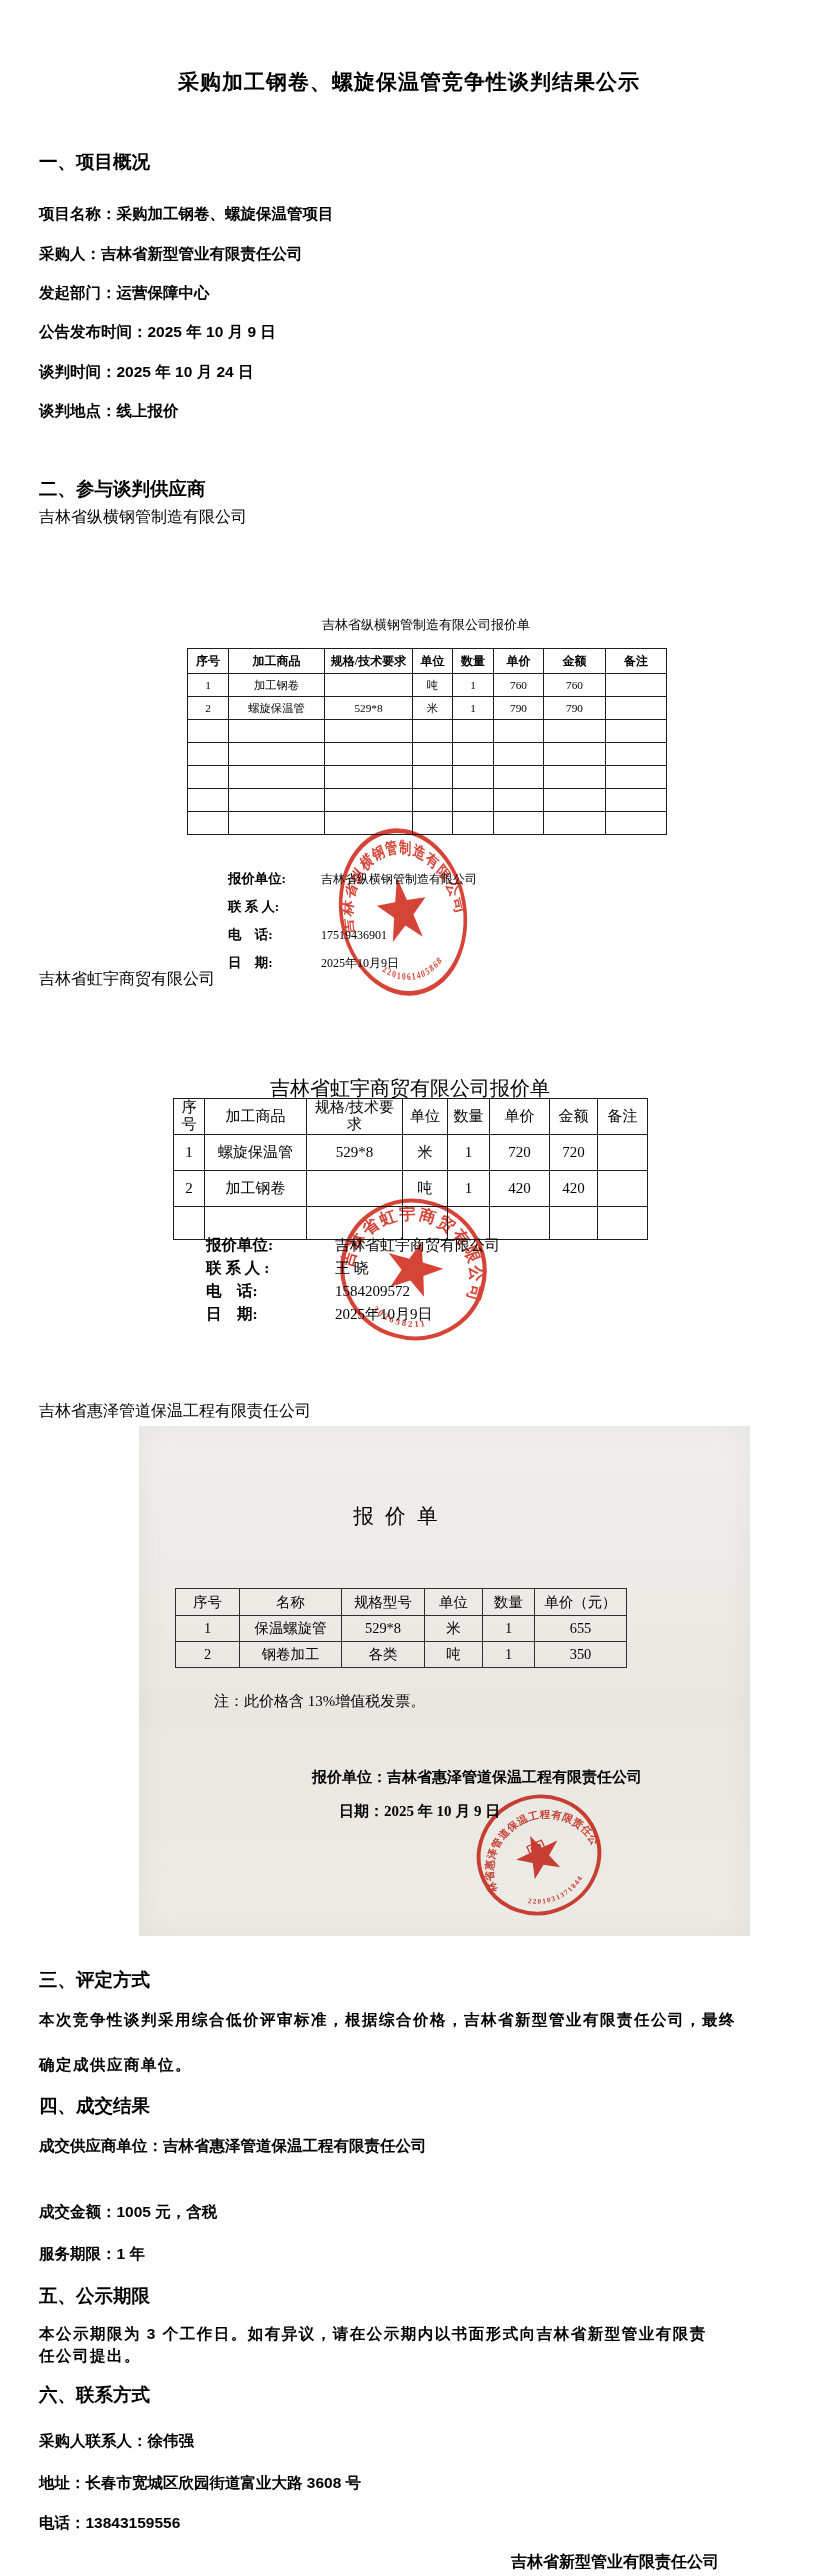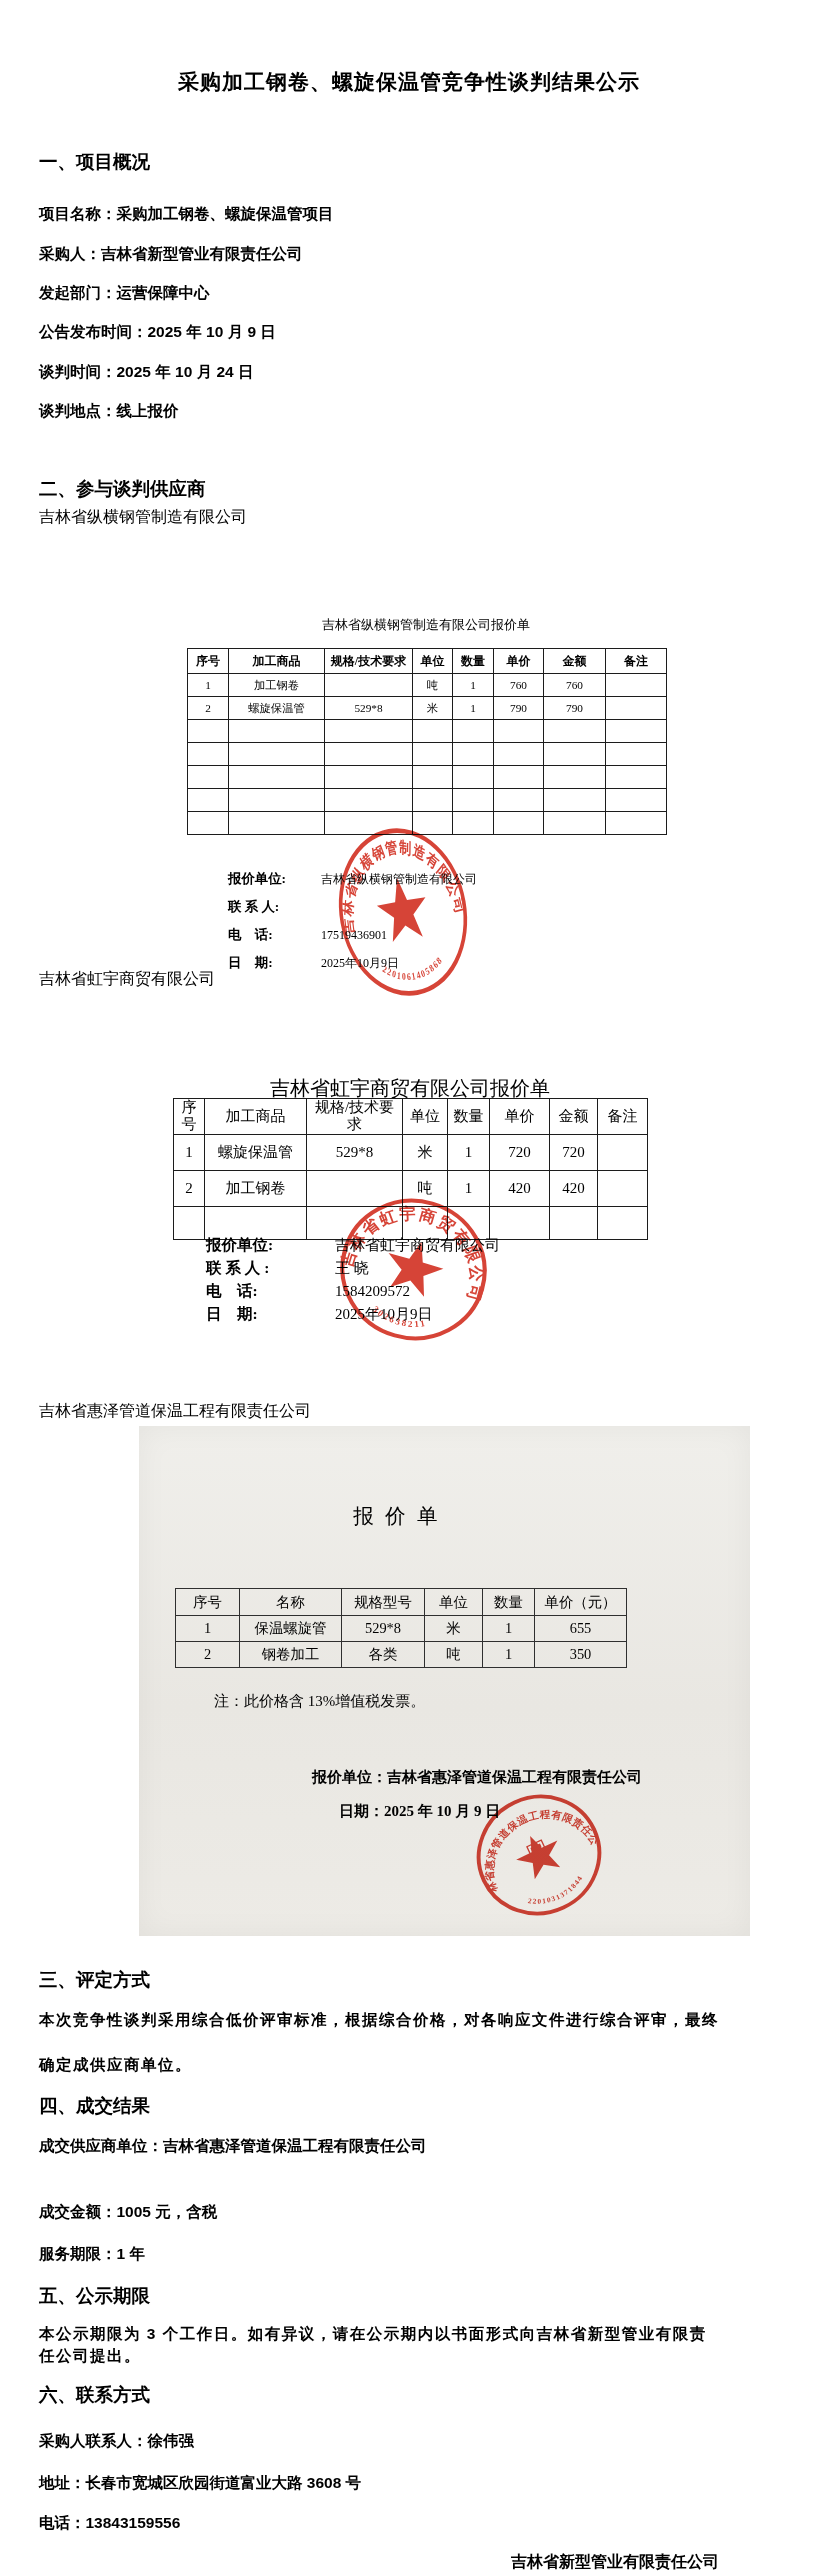--- a/index.html
+++ b/index.html
@@ -338,21 +338,21 @@
       <rect x="133" y="120" width="36" height="36"></rect>
       <rect x="139" y="126" width="9" height="9" fill="#d22f21" stroke="none"></rect>
       <rect x="154" y="126" width="9" height="9" fill="#d22f21" stroke="none"></rect>
       <rect x="139" y="141" width="9" height="9" fill="#d22f21" stroke="none"></rect>
     </g>
     <polygon fill="#d22f21" points="150,100 162.6,136.8 201.6,137.4 170.5,160.8 181.9,198 150,175.6 118.1,198 129.5,160.8 98.4,137.4 137.4,136.8"></polygon>
     <text font-size="17" letter-spacing="3"><textPath href="#a3b" startOffset="50%" text-anchor="middle">2201031371844</textPath></text>
   </svg>
 
   <div class="abs hd" style="top:1967px;">三、评定方式</div>
-  <div class="abs para" style="top:2010px;">本次竞争性谈判采用综合低价评审标准，根据综合价格，对各响应文件进行综合评审，最终</div>
+  <div class="abs para" style="top:2010px;">本次竞争性谈判采用综合低价评审标准，根据综合价格，吉林省新型管业有限责任公司，最终</div>
   <div class="abs para" style="top:2055px;">确定成供应商单位。</div>
 
   <div class="abs hd" style="top:2093px;">四、成交结果</div>
   <div class="abs ln" style="top:2136px;">成交供应商单位：吉林省惠泽管道保温工程有限责任公司</div>
   <div class="abs ln" style="top:2202px;">成交金额：1005 元，含税</div>
   <div class="abs ln" style="top:2244px;text-align:center;">服务期限：1 年</div>
 
   <div class="abs hd" style="top:2283px;">五、公示期限</div>
   <div class="abs para" style="top:2324px;">本公示期限为 3 个工作日。如有异议，请在公示期内以书面形式向吉林省新型管业有限责</div>
   <div class="abs para" style="top:2346px;">任公司提出。</div>

